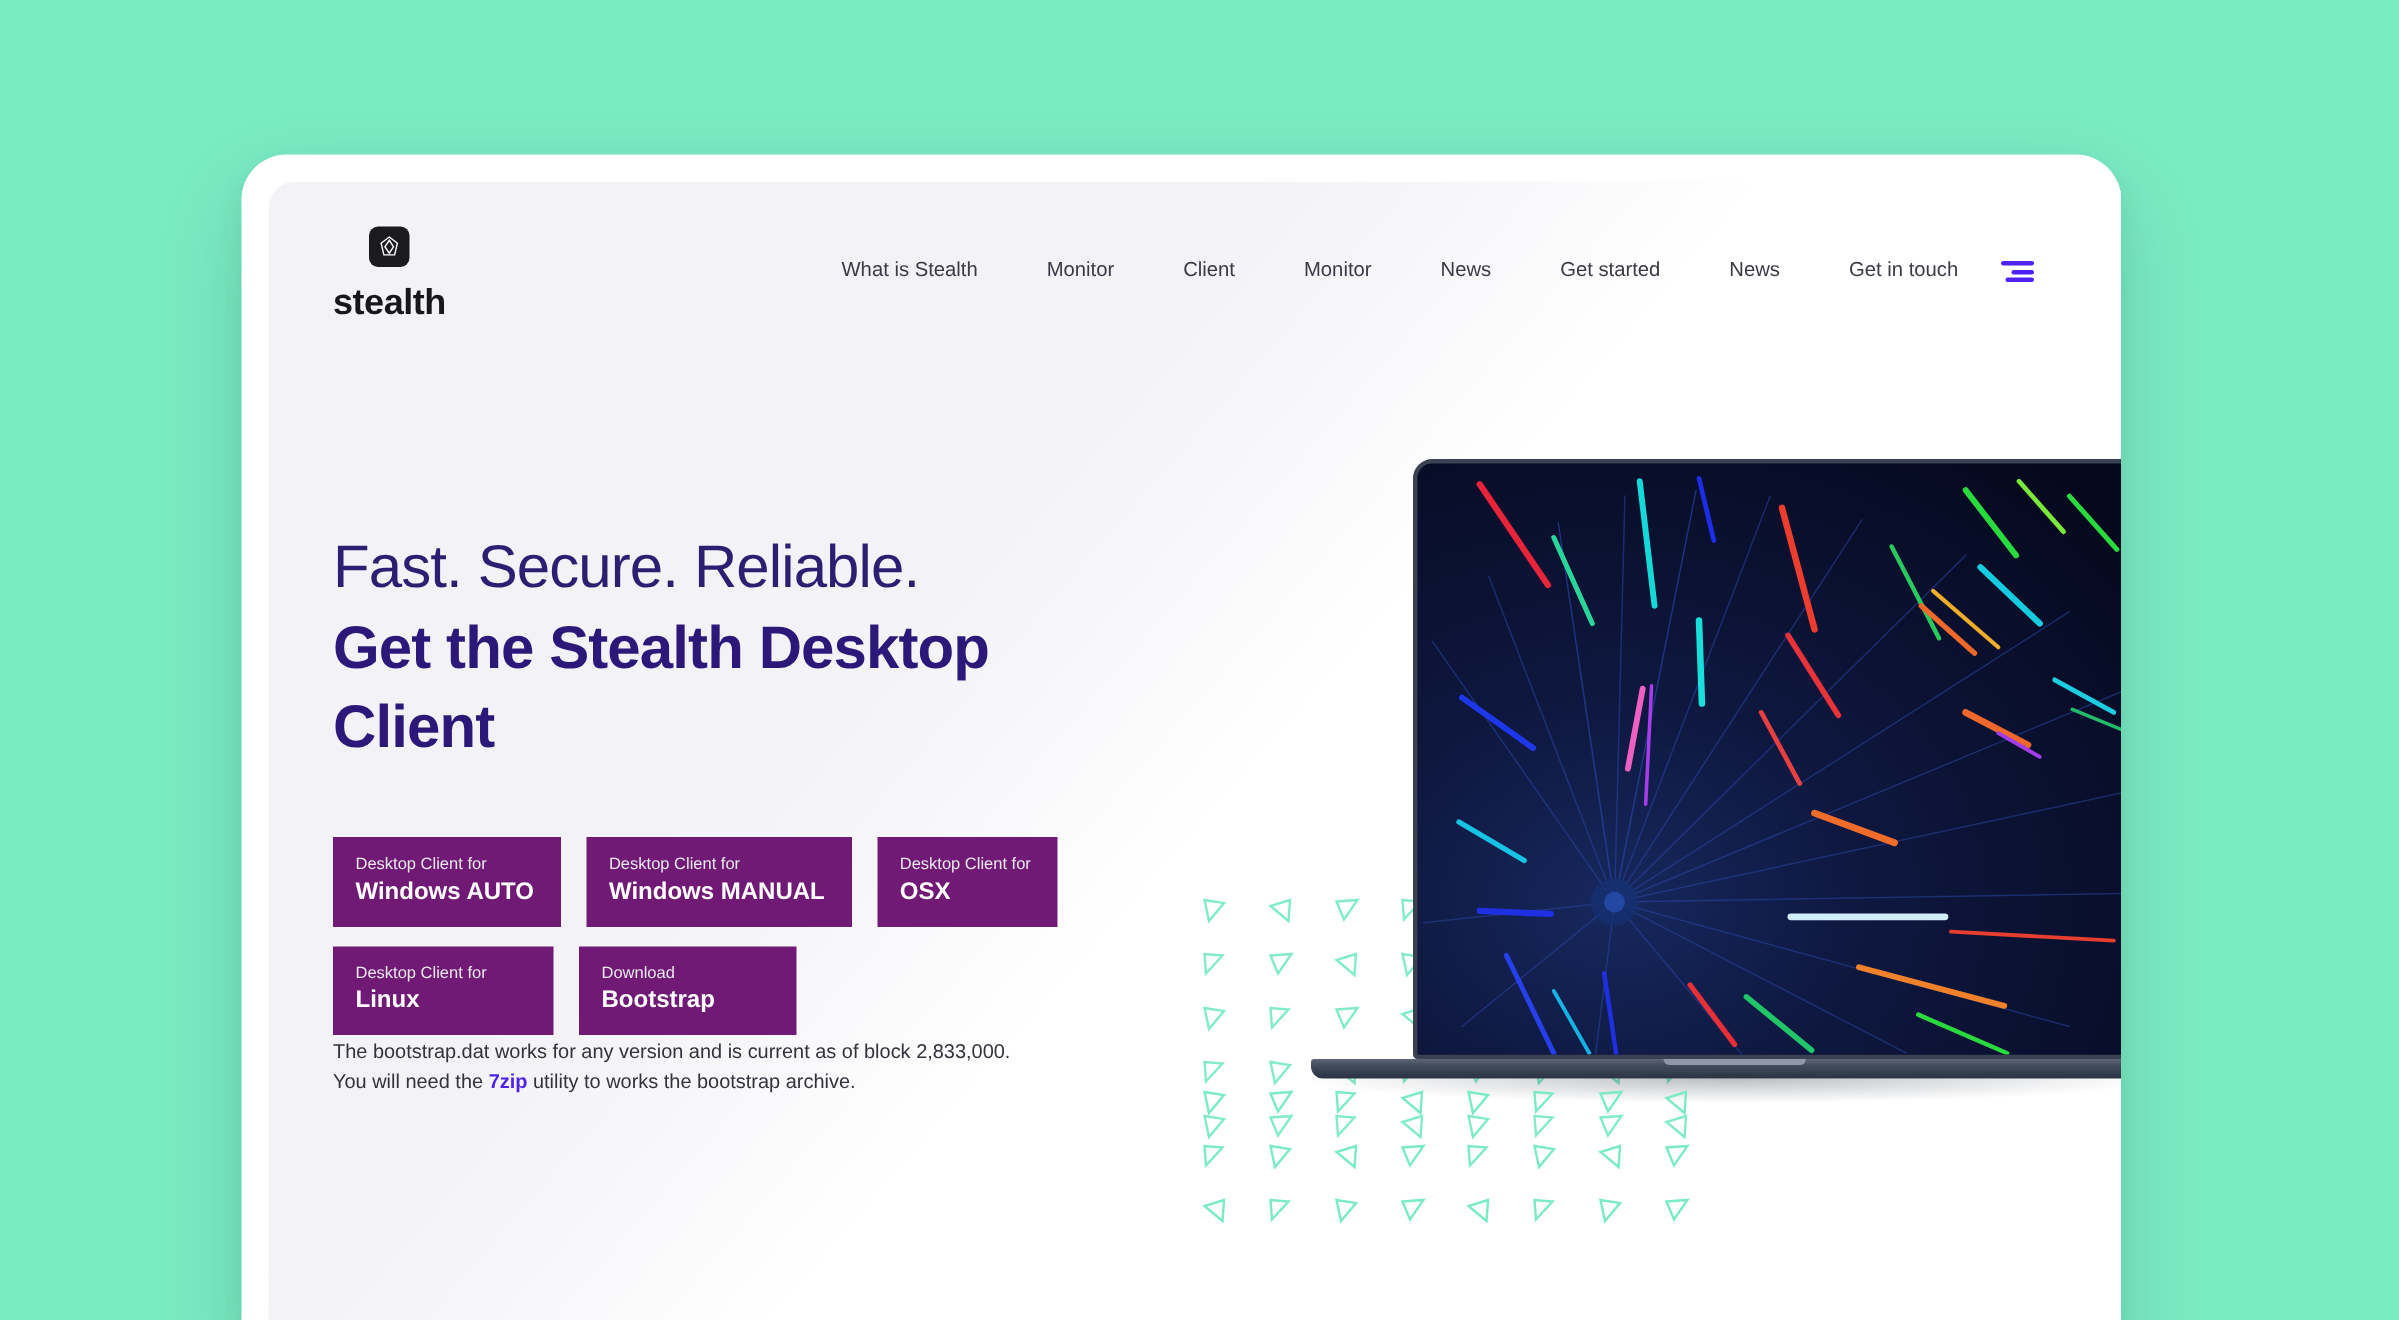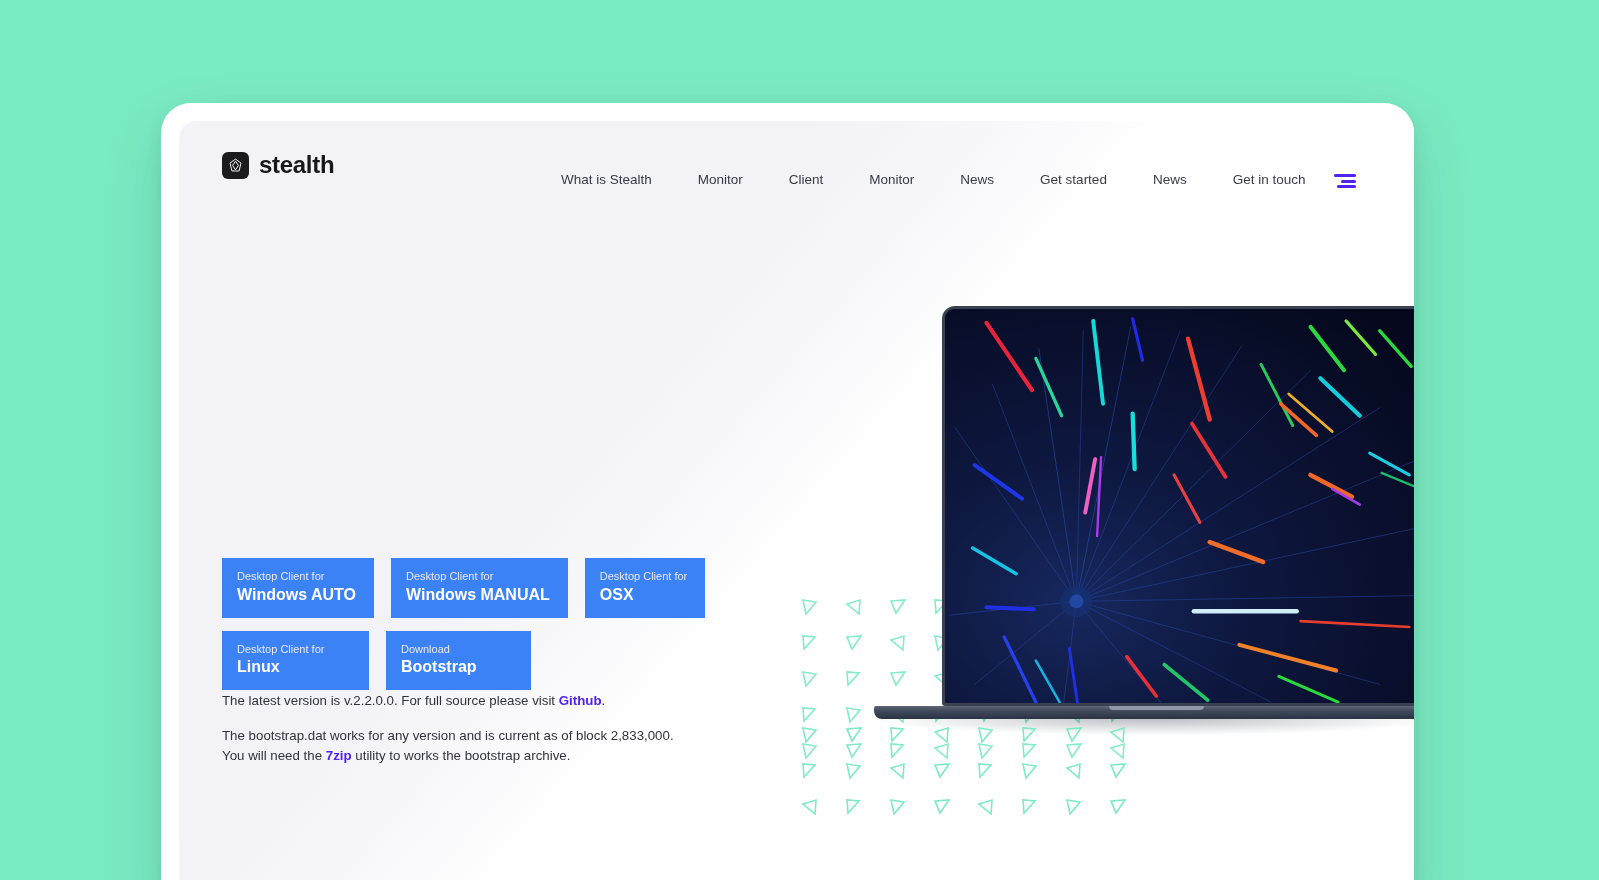--- a/index.html
+++ b/index.html
@@ -73,20 +73,21 @@
     align-items: center;
   }
 
   .brand {
     position: absolute;
     left: 43px;
     top: 30px;
     display: flex;
     align-items: center;
     gap: 10px;
+    flex-direction: column;
   }
 
   .brand-mark {
     width: 27px;
     height: 27px;
     background: #1b1b1f;
     border-radius: 6px;
     display: flex;
     align-items: center;
     justify-content: center;
@@ -175,21 +176,21 @@
     width: 560px;
   }
 
   .btn-row {
     display: flex;
     gap: 17px;
     margin-bottom: 13px;
   }
 
   .dl-btn {
-    background: #3b82f6;
+    background: #701a75;
     color: #ffffff;
     border: none;
     padding: 11px 18px 12px 15px;
     text-align: left;
     cursor: pointer;
     font-family: inherit;
     display: block;
     min-width: 80px;
   }
 
@@ -502,20 +503,27 @@
             <use href="#tri-d" x="50" y="78"></use>
           <use href="#tri-a" x="94" y="78"></use>  
             <use href="#tri-c" x="138" y="78"></use>
           <use href="#tri-b" x="182" y="78"></use>  
             <use href="#tri-d" x="226" y="78"></use>
           <use href="#tri-a" x="270" y="78"></use>  
             <use href="#tri-c" x="314" y="78"></use>
         </g>
       </svg>
 
+      <div class="hero">
+        <div class="hero-eyebrow">Fast. Secure. Reliable.</div>
+        <h1 class="hero-title">
+          <span>Get the Stealth Desktop</span><br>
+          <span>Client</span>
+        </h1>
+      </div>
 
       <div class="buttons">
         <div class="btn-row">
           <button class="dl-btn">
             <span class="sub">Desktop Client for</span>
             <span class="main">Windows AUTO</span>
           </button>
           <button class="dl-btn">
             <span class="sub">Desktop Client for</span>
             <span class="main">Windows MANUAL</span>
@@ -531,20 +539,19 @@
             <span class="main">Linux</span>
           </button>
           <button class="dl-btn" style="min-width:145px">
             <span class="sub">Download</span>
             <span class="main">Bootstrap</span>
           </button>
         </div>
       </div>
 
       <div class="notes">
-        <p class="note"><span>The latest version is v.2.2.0.0. For full source please visit </span><a class="lnk" href="#">Github</a><span>.</span></p>
 
         <p class="note"><span>The bootstrap.dat works for any version and is current as of block 2,833,000. You will need the </span><a class="lnk" href="#">7zip</a><span> utility to works the bootstrap archive.</span></p>
       </div>
 
     </div>
   </div>
 </div>
 
 </body></html>

